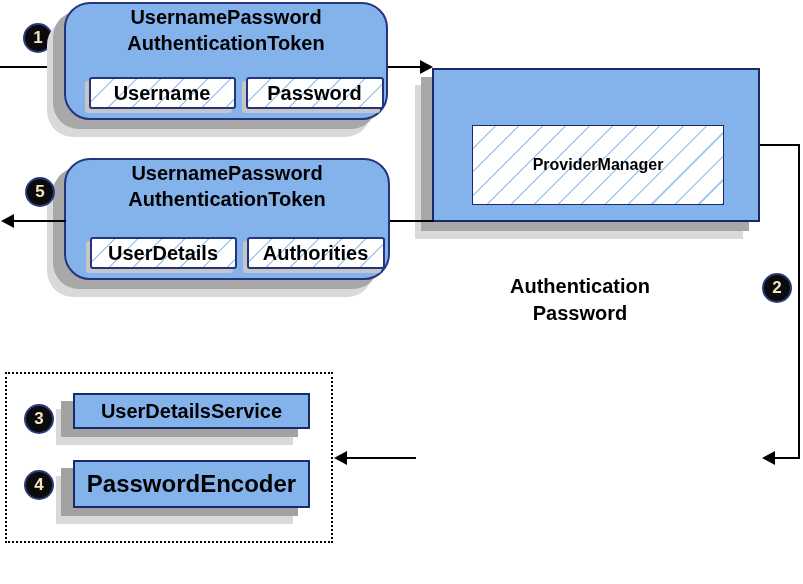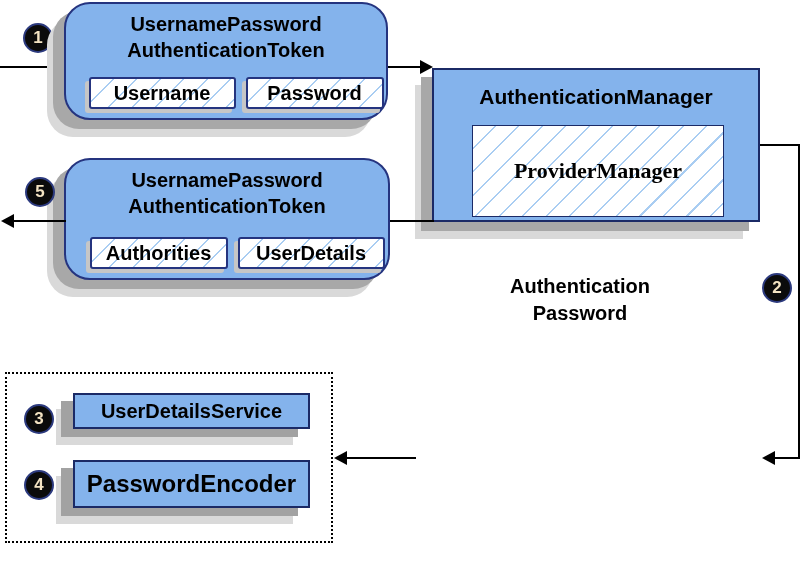--- a/index.html
+++ b/index.html
@@ -14,21 +14,21 @@
   .tri-up{border-left:7px solid transparent;border-right:7px solid transparent;border-bottom:13px solid #000;}
   .tri-down{border-left:7px solid transparent;border-right:7px solid transparent;border-top:13px solid #000;}
   .badge{position:absolute;width:26px;height:26px;border-radius:50%;background:#0b0b0b;
          border:2px solid #2c3a7e;color:#f3e3c3;font-size:17px;line-height:26px;text-align:center;}
   .hatch{background-color:#fff;
          background-image:repeating-linear-gradient(135deg,rgba(0,0,0,0) 0px,rgba(0,0,0,0) 15px,#a9cdf2 15px,#a9cdf2 16.6px);}
   .bluebox{background:#84b3ec;border:2px solid #1b2a66;box-sizing:border-box;}
   .shadow2{box-shadow:-11px 9px 0 #a8a8a8,-17px 17px 0 #d9d9d9;}
   .token{position:absolute;border-radius:26px;border:2px solid #25347f;background:#84b3ec;
          box-shadow:-11px 9px 0 #a8a8a8,-17px 17px 0 #d9d9d9;box-sizing:border-box;}
-  .tok-title{text-align:center;font-size:20px;line-height:26px;margin-top:7px;}
+  .tok-title{text-align:center;font-size:20px;line-height:26px;}
   .fields{position:absolute;left:0;right:0;display:flex;justify-content:center;gap:10px;margin-left:20px;}
   .field{border:2.5px solid #25347f;border-radius:3px;font-size:20px;line-height:28px;text-align:center;
          padding:0 8px;box-shadow:-4px 4px 0 #c6c6c6;box-sizing:border-box;}
   .ctr{display:flex;align-items:center;justify-content:center;}
   .bar{position:absolute;width:80px;height:15px;background:#84b3ec;border:1.5px solid #24407f;box-sizing:border-box;}
   .grouplabel{position:absolute;text-align:center;font-size:20px;line-height:27px;margin-top:12px;}
 </style>
 </head>
 <body>
 
@@ -43,32 +43,31 @@
     <div class="fields" style="top:73px;">
       <div class="field hatch" style="min-width:147px;">Username</div>
       <div class="field hatch" style="min-width:138px;">Password</div>
     </div>
   </div>
 
   <div class="hline" style="left:388px;top:66px;width:34px;"></div>
   <div class="tri tri-right" style="left:420px;top:60px;"></div>
 
   <div class="abs bluebox shadow2" style="left:432px;top:68px;width:328px;height:154px;">
-    <div style="text-align:center;margin-top:15px;font-size:21px;">AuthenticationManager</div>
-    <div class="abs hatch ctr" style="left:38px;top:55px;width:252px;height:92px;border:1.5px solid #1b2a66;font-size:22px;font-family:Liberation Serif, serif;">ProviderManager</div>
+    <div class="abs hatch ctr" style="left:38px;top:55px;width:252px;height:80px;border:1.5px solid #1b2a66;font-size:16px;">ProviderManager</div>
   </div>
 
   <div class="hline" style="left:388px;top:220px;width:46px;"></div>
 
   <div class="token" style="left:64px;top:158px;width:326px;height:122px;">
     <div class="tok-title">UsernamePassword</div>
     <div class="tok-title" style="margin-top:0;">AuthenticationToken</div>
     <div class="fields" style="top:77px;">
+      <div class="field hatch" style="min-width:147px;">UserDetails</div>
       <div class="field hatch" style="min-width:138px;">Authorities</div>
-      <div class="field hatch" style="min-width:147px;">UserDetails</div>
     </div>
   </div>
 
   <div class="hline" style="left:12px;top:220px;width:54px;"></div>
   <div class="tri tri-left" style="left:1px;top:214px;"></div>
   <div class="badge" style="left:25px;top:177px;">5</div>
 
   <div class="grouplabel" style="left:455px;top:261px;width:250px;">
     <div>Authentication</div>
     <div>Password</div>

